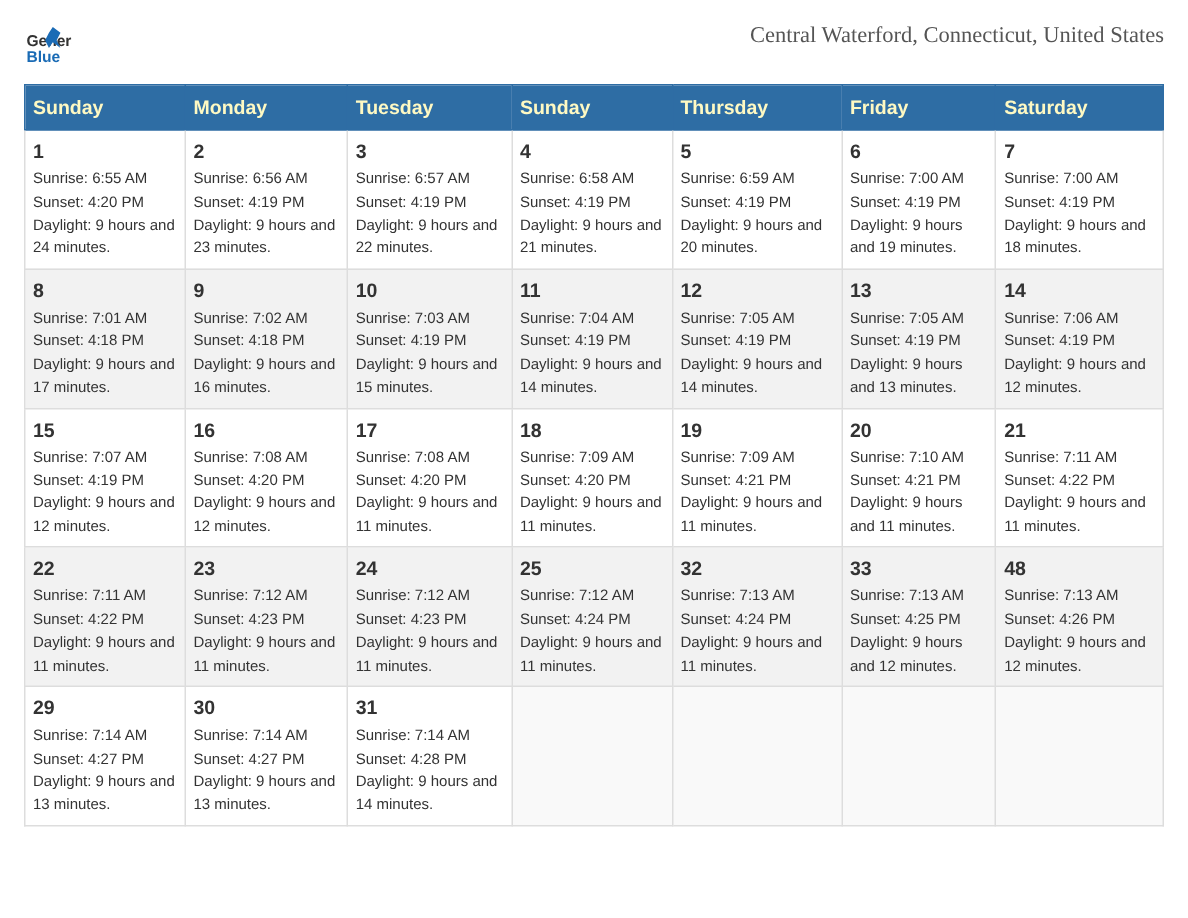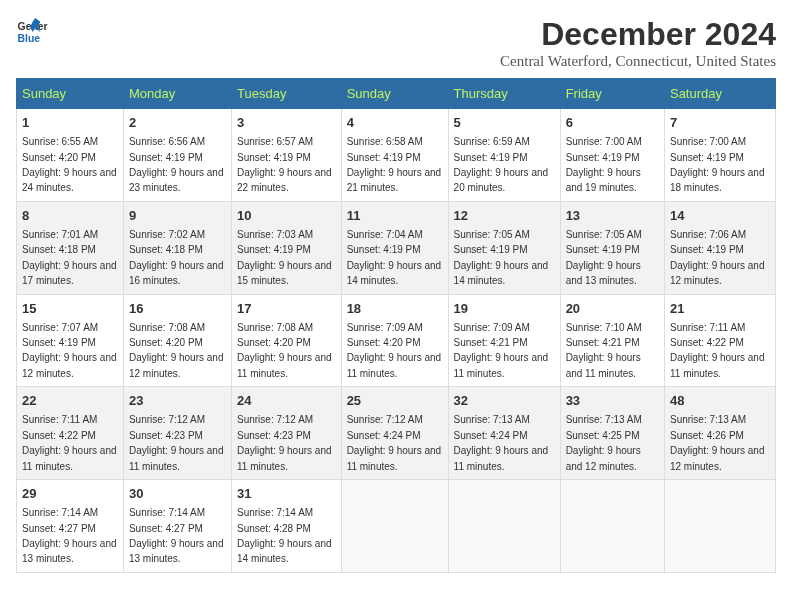--- a/index.html
+++ b/index.html
@@ -38,25 +38,25 @@
       color: #555;
       font-family: Liberation Serif, serif;
     }
     table {
       width: 100%;
       border-collapse: collapse;
       font-size: 11px;
     }
     thead tr th {
       background-color: #2e6da4;
-      color: #bef264;
+      color: #fef9c3;
       padding: 7px 5px;
       text-align: left;
       font-size: 13px;
-      font-weight: normal;
+      font-weight: bold;
       border: 1px solid #2e6da4;
     }
     tbody tr {
       border-bottom: 1px solid #ccc;
     }
     tbody tr:nth-child(even) {
       background-color: #f2f2f2;
     }
     tbody tr td {
       padding: 5px 5px;
@@ -86,21 +86,20 @@
 
 <div class="header-area">
   <div class="logo">
     <svg class="logo-icon" viewBox="0 0 40 40">
       <text x="2" y="18" font-size="13" font-weight="bold" fill="#333">General</text>
       <text x="2" y="32" font-size="13" font-weight="bold" fill="#1a6bb5">Blue</text>
       <polygon points="30,8 38,14 34,22 38,30 30,24 26,30 22,22 26,14" fill="#1a6bb5" transform="translate(0,-4) scale(0.8)"></polygon>
     </svg>
   </div>
   <div class="title-area">
-    <div class="main-title">December 2024</div>
     <div class="subtitle">Central Waterford, Connecticut, United States</div>
   </div>
 </div>
 
 <table>
   <thead>
     <tr>
     <th>Sunday</th>
         <th>Monday</th>
         <th>Tuesday</th>

